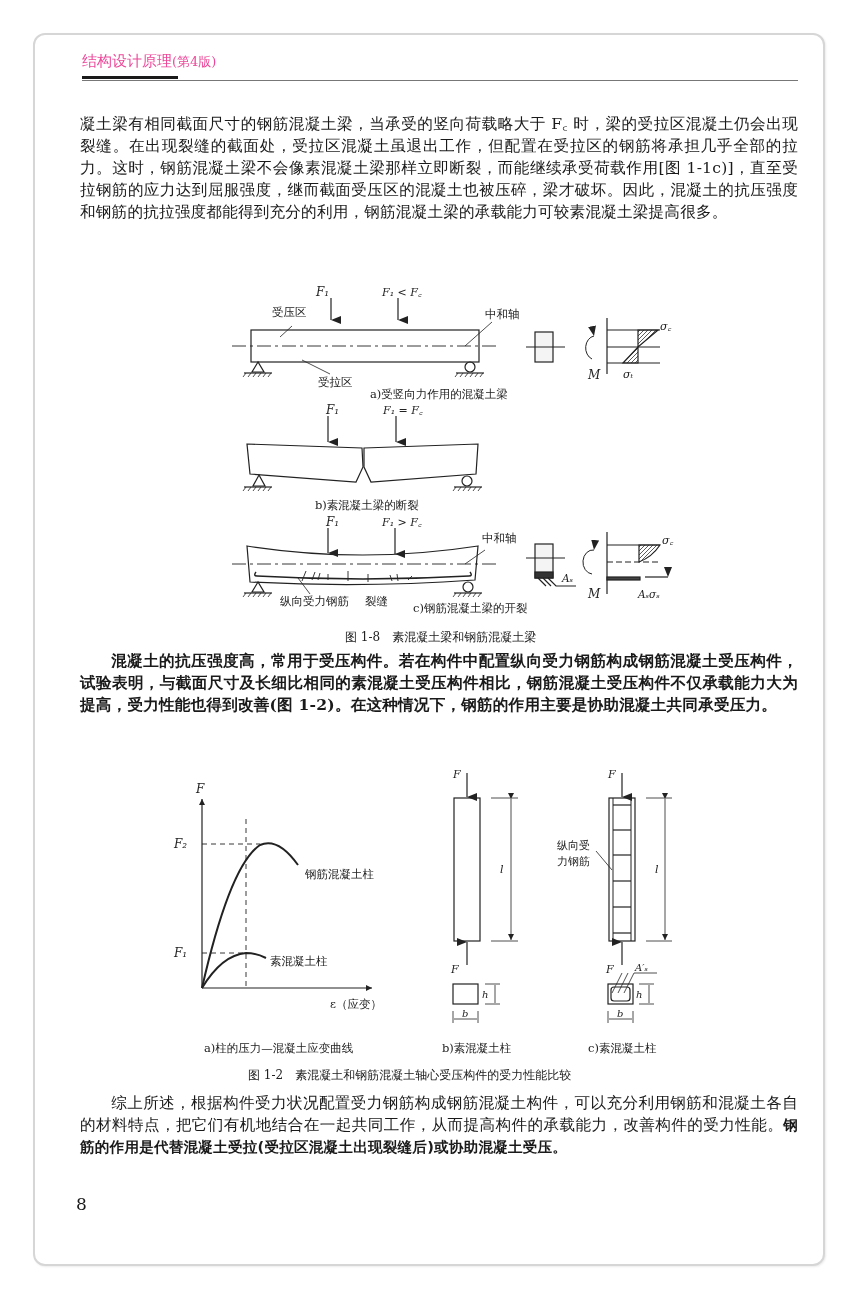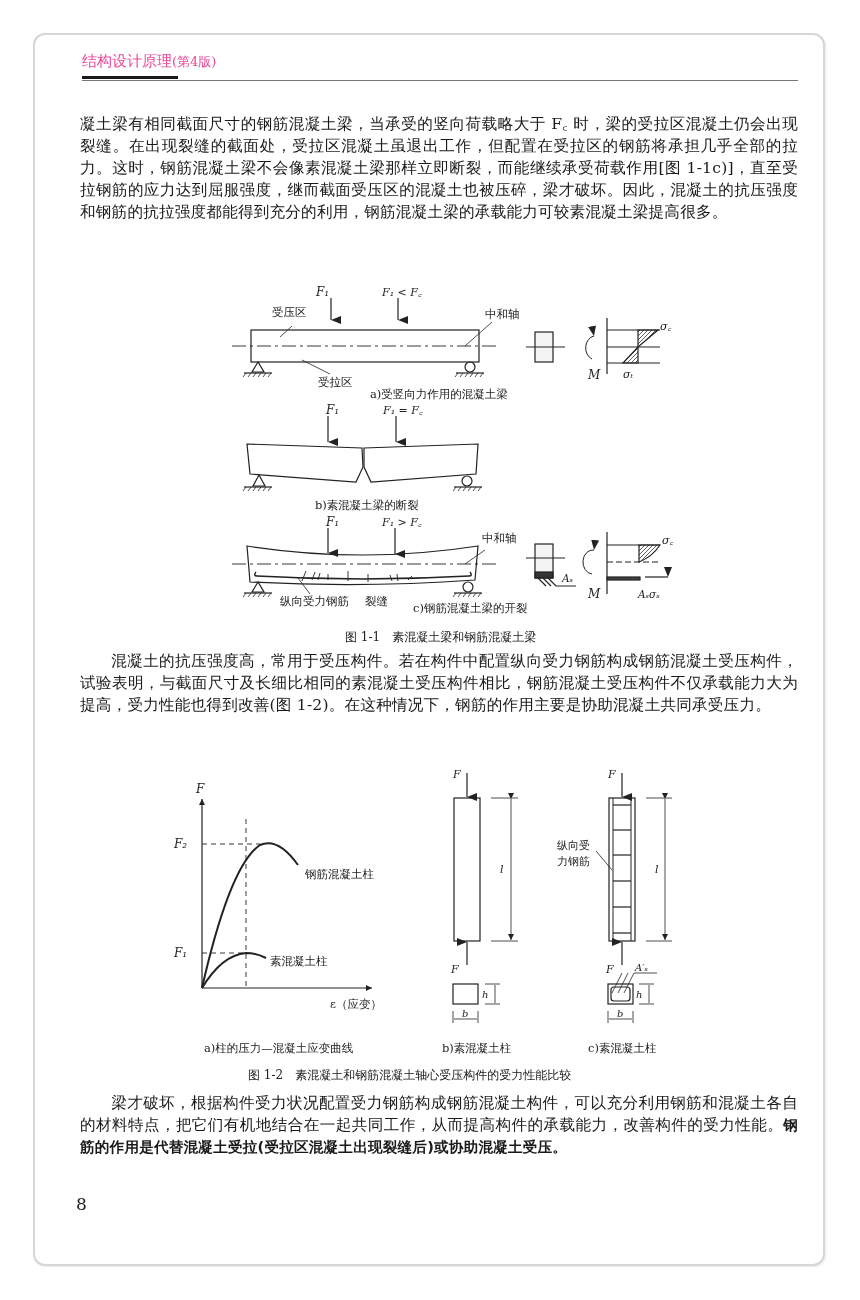--- a/index.html
+++ b/index.html
@@ -130,23 +130,23 @@
   <text x="162" y="244" font-size="11" class="it">F₁ &gt; F꜀</text>
   <text x="262" y="260" font-size="11.5">中和轴</text>
   <text x="60" y="323" font-size="11.5">纵向受力钢筋</text>
   <text x="145" y="323" font-size="11.5">裂缝</text>
   <text x="342" y="300" font-size="10.5" class="it">Aₛ</text>
   <text x="368" y="316" font-size="12" class="it">M</text>
   <text x="442" y="262" font-size="11" class="it">σ꜀</text>
   <text x="418" y="316" font-size="10.5" class="it">Aₛσₛ</text>
   <text x="193" y="330" font-size="11.5">c)钢筋混凝土梁的开裂</text>
 </svg>
-<div class="figcap" style="left:345px;top:629px;">图 1-1　素混凝土梁和钢筋混凝土梁</div>
-
-<div class="para" style="top:650px;"><span class="indent"></span><span>混凝土的抗压强度高，常用于受压构件。若在构件中配置纵向受力钢筋构成钢筋混凝土受压构件，试验表明，与截面尺寸及长细比相同的素混凝土受压构件相比，钢筋混凝土受压构件不仅承载能力大为提高，受力性能也得到改善(图 1-2)。在这种情况下，钢筋的作用主要是协助混凝土共同承受压力。</span></div>
+<div class="figcap" style="left:345px;top:629px;">图 1-8　素混凝土梁和钢筋混凝土梁</div>
+
+<div class="para" style="top:650px;font-weight:bold;"><span class="indent"></span><span>混凝土的抗压强度高，常用于受压构件。若在构件中配置纵向受力钢筋构成钢筋混凝土受压构件，试验表明，与截面尺寸及长细比相同的素混凝土受压构件相比，钢筋混凝土受压构件不仅承载能力大为提高，受力性能也得到改善(图 1-2)。在这种情况下，钢筋的作用主要是协助混凝土共同承受压力。</span></div>
 
 <svg style="position:absolute;left:160px;top:765px;" width="530" height="300" viewBox="0 0 530 300">
   <defs>
     <marker id="arr2" markerWidth="8" markerHeight="10" refX="4" refY="10" orient="auto" markerUnits="userSpaceOnUse">
       <path d="M0,0 L8,0 L4,10 Z" fill="#222"></path>
     </marker>
     <marker id="arrs" markerWidth="6" markerHeight="6" refX="6" refY="3" orient="auto" markerUnits="userSpaceOnUse">
       <path d="M0,0 L6,3 L0,6 Z" fill="#222"></path>
     </marker>
   </defs>
@@ -221,15 +221,15 @@
   <text x="495" y="108" font-size="11" class="it">l</text>
   <text x="476" y="233" font-size="10" class="it">h</text>
   <text x="457" y="252" font-size="10" class="it">b</text>
   <text x="475" y="206" font-size="10" class="it">A′ₛ</text>
   <text x="397" y="84" font-size="11">纵向受</text>
   <text x="397" y="100" font-size="11">力钢筋</text>
   <text x="428" y="287" font-size="11.5">c)素混凝土柱</text>
 </svg>
 <div class="figcap" style="left:248px;top:1067px;text-align:right;">图 1-2　素混凝土和钢筋混凝土轴心受压构件的受力性能比较</div>
 
-<div class="para" style="top:1092px;"><span class="indent"></span><span>梁才破坏，根据构件受力状况配置受力钢筋构成钢筋混凝土构件，可以充分利用钢筋和混凝土各自的材料特点，把它们有机地结合在一起共同工作，从而提高构件的承载能力，改善构件的受力性能。</span><span class="bold">钢筋的作用是代替混凝土受拉(受拉区混凝土出现裂缝后)或协助混凝土受压。</span></div>
+<div class="para" style="top:1092px;"><span class="indent"></span><span>综上所述，根据构件受力状况配置受力钢筋构成钢筋混凝土构件，可以充分利用钢筋和混凝土各自的材料特点，把它们有机地结合在一起共同工作，从而提高构件的承载能力，改善构件的受力性能。</span><span class="bold">钢筋的作用是代替混凝土受拉(受拉区混凝土出现裂缝后)或协助混凝土受压。</span></div>
 
 <div class="page-no">8</div>
 
 </body></html>

